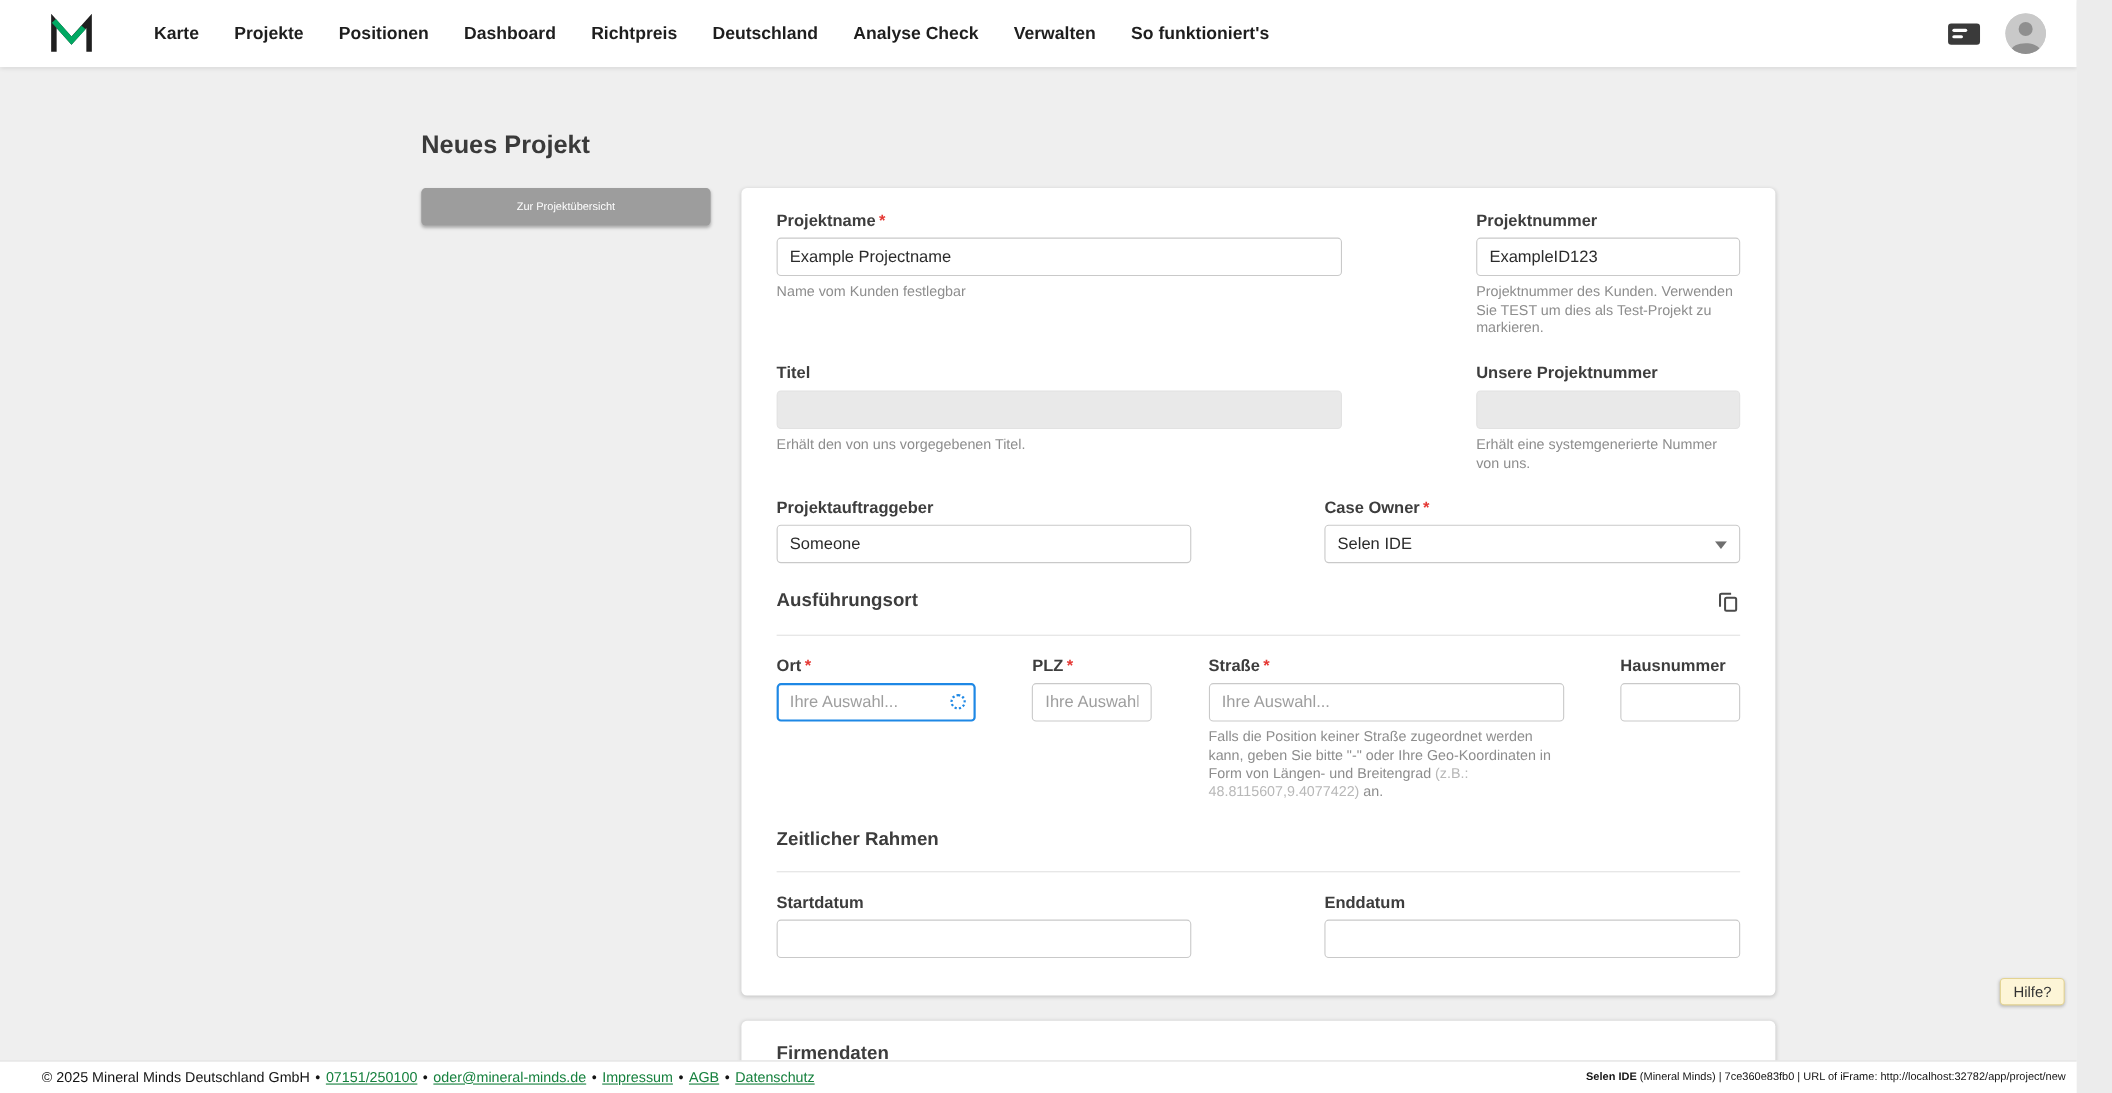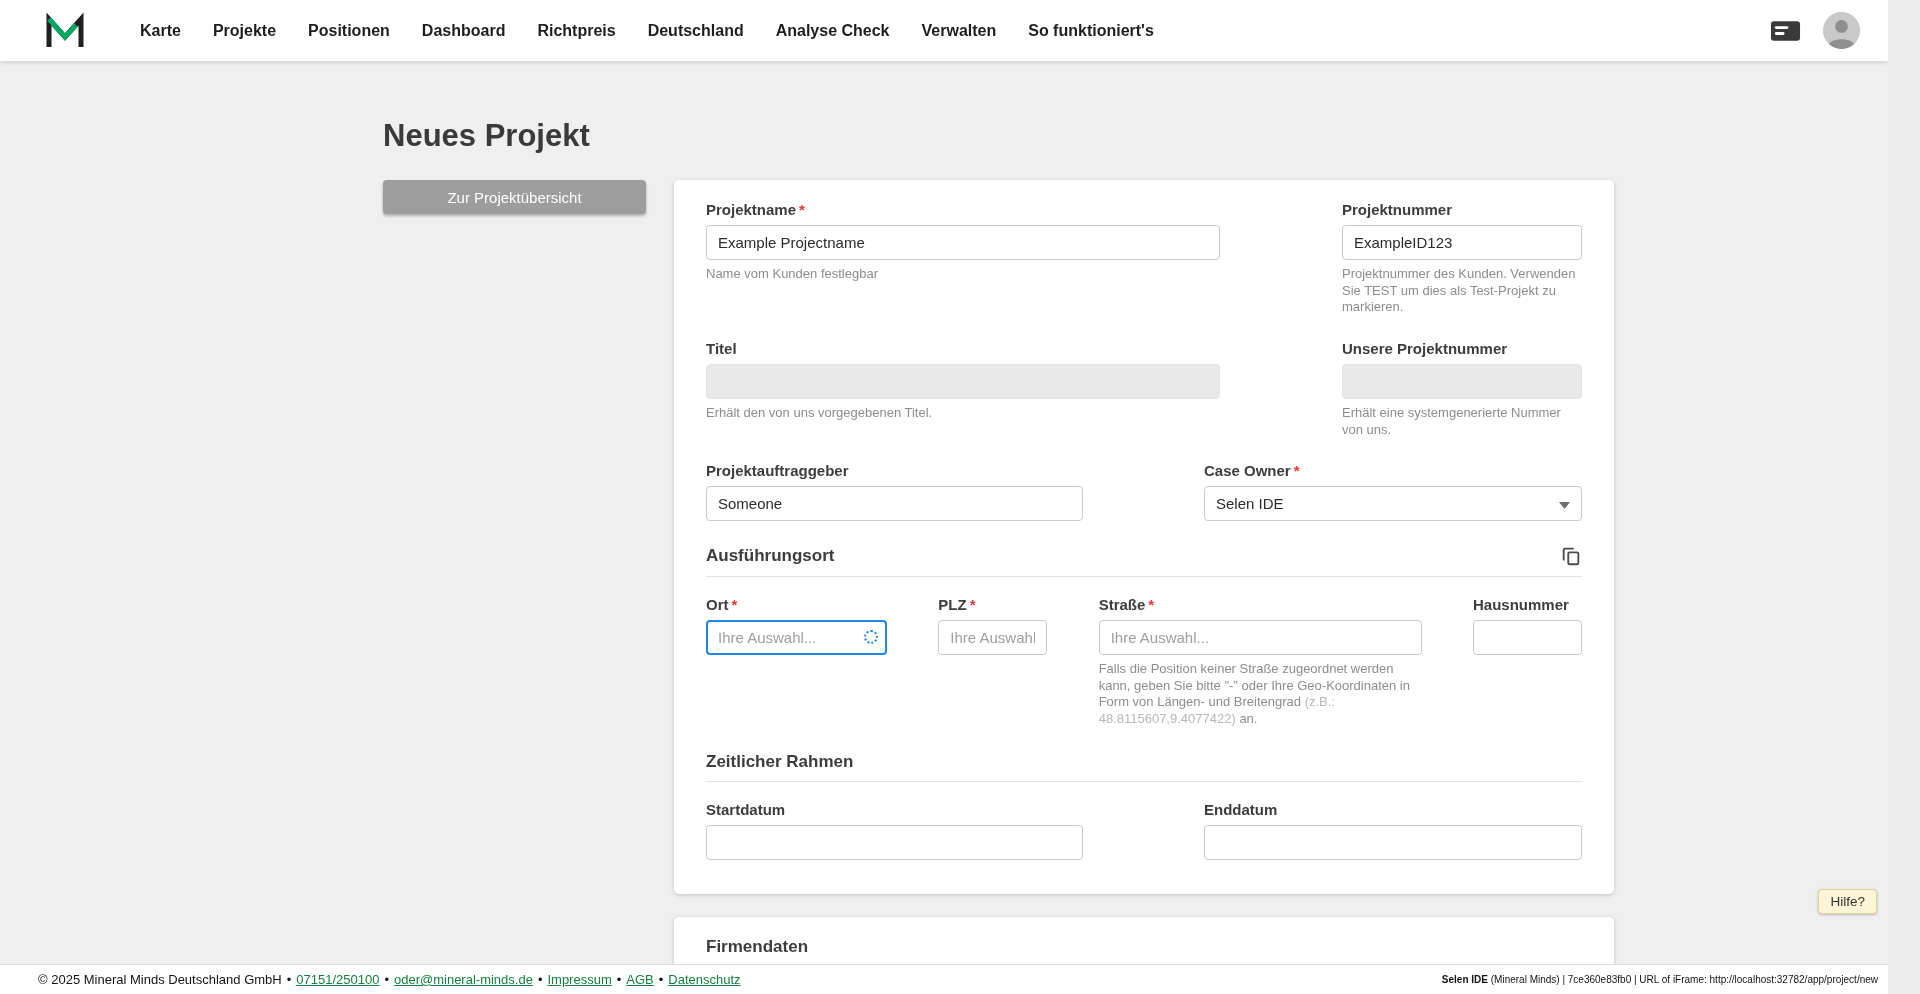--- a/index.html
+++ b/index.html
@@ -19,26 +19,26 @@
   }
   .logo { display:flex; align-items:center; margin-right:54px; cursor:pointer; }
   .nav { display:flex; gap:32px; font-size:16px; font-weight:700; color:#1e1e1e; }
   .nav-item { cursor:pointer; white-space:nowrap; }
   .header-icons { margin-left:auto; display:flex; align-items:center; gap:22px; padding-right:8px; }
   .icon-btn { display:flex; cursor:pointer; }
   .avatar-wrap { width:37px; height:37px; border-radius:50%; overflow:hidden; background:#c9c9c9; display:flex; }
 
   
   .main { padding:57px 0 0 383px; }
-  .page-title { margin:0 0 26px; font-size:31px; font-weight:700; color:#3a3a3a; }
+  .page-title { margin:0 0 26px; font-size:23px; font-weight:700; color:#3a3a3a; }
   .content-row { display:flex; align-items:flex-start; gap:28px; }
   .left-col { width:263px; flex:none; }
   .overview-btn {
     width:100%; height:34px; border:none; border-radius:4px; background:#9d9d9d;
-    color:#fff; font-size:15px; font-family:inherit; cursor:pointer;
+    color:#fff; font-size:10px; font-family:inherit; cursor:pointer;
     box-shadow:0 2px 3px rgba(0,0,0,.28);
   }
   .right-col { width:940px; flex:none; }
   .card {
     background:#fff; border-radius:5px; box-shadow:0 1px 4px rgba(0,0,0,.18);
     padding:21px 32px 22px;
   }
   .card-main { margin-bottom:23px; }
   .card-firmendaten { padding:20px 32px 10px; }
 
@@ -61,22 +61,22 @@
   .input-focused { border:2px solid #1e88e5; padding:0 10px; }
   .spinner {
     position:absolute; right:9px; top:50%; margin-top:-8px; width:14px; height:14px;
     border:2px dotted #1e88e5; border-radius:50%;
   }
 
   .w-514{width:514px} .w-240{width:240px} .w-377{width:377px} .w-378{width:378px}
   .w-181{width:181px} .w-109{width:109px} .w-323{width:323px}
 
   .section-head {
-    display:flex; align-items:center; justify-content:space-between;
-    margin:14px 0 19px; padding-bottom:9px; border-bottom:1px solid #e2e2e2;
+    display:flex; align-items:flex-start; justify-content:space-between;
+    margin:14px 0 19px; padding-bottom:19px; border-bottom:1px solid #e2e2e2;
   }
   .section-head.flat { margin:0; }
   .section-title { font-size:17px; line-height:1.2; font-weight:700; color:#3d3d3d; }
   .copy-btn { display:flex; cursor:pointer; }
 
   
   .help-btn {
     position:absolute; top:889px; right:11px; z-index:8;
     background:#fdf5d7; border:1px solid #e3d391; border-radius:4px;
     padding:4px 11px; font-size:13.5px; color:#333;

